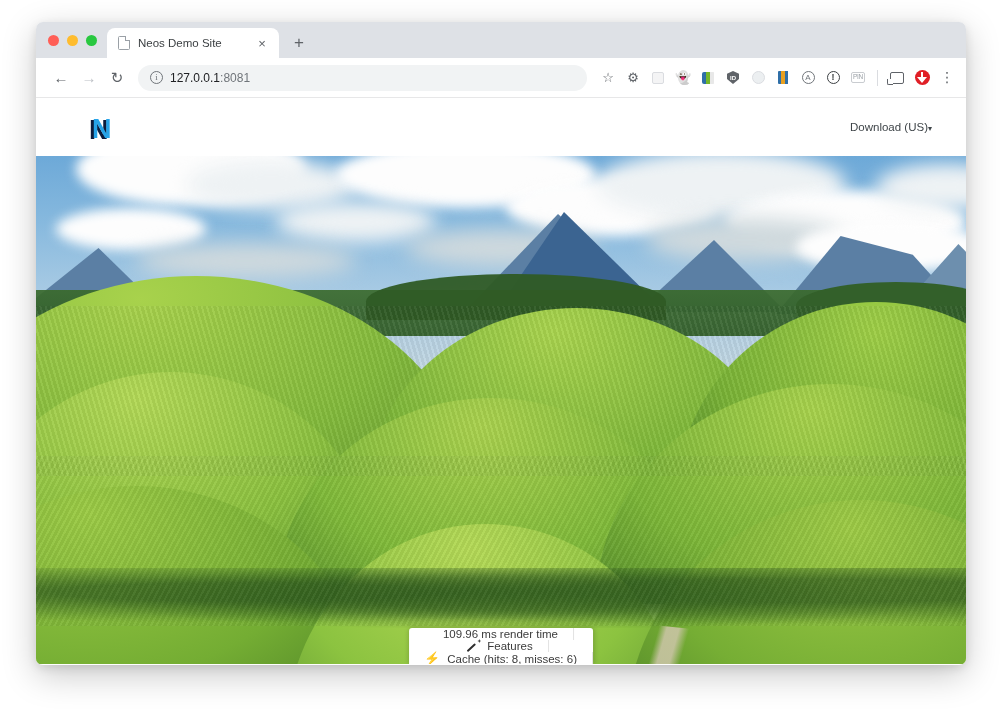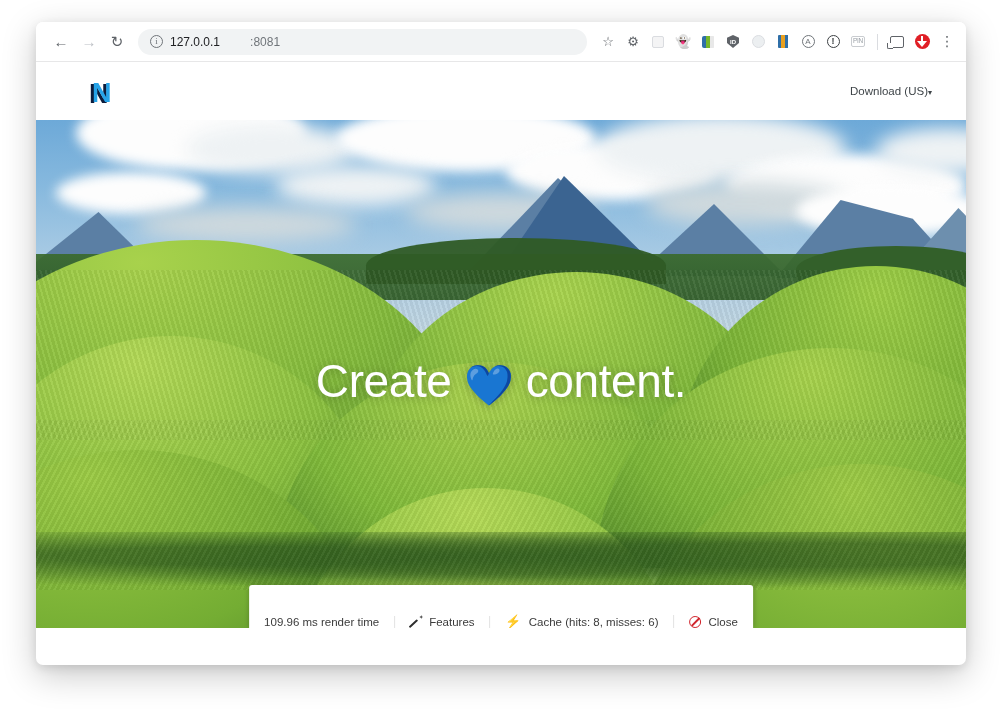--- a/index.html
+++ b/index.html
@@ -93,21 +93,21 @@
     display: flex; align-items: center; gap: 7px;
     padding: 0 12px;
   }
   #site-info-icon {
     width: 13px; height: 13px; border-radius: 50%;
     border: 1.2px solid #70757a; color: #70757a;
     font-size: 9px; line-height: 11px; text-align: center;
     font-family: "Liberation Serif", serif; flex: 0 0 auto;
   }
   #omnibox-url { font-size: 12px; color: #202124; white-space: nowrap; }
-  #omnibox-url .port { color: #70757a; margin-left: 30px; }
+  #omnibox-url .port { color: #70757a; }
 
   #toolbar-icons { display: flex; align-items: center; gap: 3px; flex: 0 0 auto; }
   .ticon {
     width: 22px; height: 22px; flex:0 0 auto;
     display: flex; align-items: center; justify-content: center;
     font-size: 13px; color: #5f6368; line-height: 1;
     position: relative;
   }
   .tdivider { width: 1px; height: 16px; background: #dadce0; margin: 0 5px; }
 
@@ -210,26 +210,27 @@
     text-shadow: 0 1px 10px rgba(0,0,0,0.25);
     font-family: "Liberation Sans", sans-serif;
     white-space: nowrap;
   }
   #hero-title .heart { font-size: 40px; vertical-align: -2px; }
 
   
   #debug-toolbar {
     position: absolute; left: 50%; transform: translateX(-50%);
     bottom: 0;
-    height: 43px;
+    height: 36px;
     background: #ffffff;
     border-radius: 3px 3px 0 0;
-    display: flex; align-items: flex-end;
+    display: flex; align-items: center;
     box-shadow: 0 0 5px rgba(0,0,0,0.22);
     overflow: hidden;
+    flex-direction: column;
   }
   .dbg-item {
     display: flex; align-items: center; gap: 7px;
     padding: 0 15px;
     font-size: 11.5px; color: #3b3b3b;
     white-space: nowrap;
     border-right: 1px solid #e2e2e2;
   }
   .dbg-item:last-child { border-right: none; }
   .dbg-ico { flex: 0 0 auto; display:flex; align-items:center; justify-content:center; }
@@ -248,20 +249,36 @@
 
   .ico-ban { width:12px;height:12px;border-radius:50%;border:1.8px solid #d0232b;position:relative;}
   .ico-ban::after{content:"";position:absolute;left:-0.5px;top:3.5px;width:11px;height:1.8px;
      background:#d0232b;transform:rotate(-45deg);}
 </style>
 </head>
 <body>
 
 <div id="browser-window">
 
+  <div id="tab-strip">
+
+    <div id="traffic-lights">
+      <span class="tl tl-close"></span>
+      <span class="tl tl-min"></span>
+      <span class="tl tl-max"></span>
+    </div>
+
+    <div id="tab-active">
+      <span id="tab-favicon"></span>
+      <span id="tab-title">Neos Demo Site</span>
+      <span id="tab-close">×</span>
+    </div>
+
+    <div id="new-tab-button">+</div>
+  </div>
 
   <div id="toolbar">
     <div class="nav-btn">←</div>
     <div class="nav-btn disabled">→</div>
     <div class="nav-btn">↻</div>
 
     <div id="omnibox">
       <span id="site-info-icon">i</span>
       <span id="omnibox-url"><span>127.0.0.1</span><span class="port">:8081</span></span>
     </div>
@@ -400,23 +417,20 @@
         <div class="ridge" style="left:0; top:150px; width:100%; height:170px;
              background:repeating-linear-gradient(74deg, rgba(255,255,255,0.05) 0 2px, rgba(0,0,0,0.05) 2px 5px);"></div>
 
         <div class="ridge" style="left:580px; top:470px; width:90px; height:60px;
              background:linear-gradient(100deg, rgba(206,198,170,0.0) 0 40%, rgba(206,198,170,0.85) 48% 60%, rgba(206,198,170,0) 70%);
              transform:rotate(6deg);"></div>
       </div>
 
       <div id="hero-overlay"></div>
 
-      <h1 id="hero-title"><span>Create</span>
-        <span class="heart">💙</span>
-        <span>content.</span></h1>
 
       <div id="debug-toolbar">
 
         <div class="dbg-item">
           <span>109.96 ms render time</span>
         </div>
 
         <div class="dbg-item">
           <span class="dbg-ico">
               <span class="ico-wand"></span>

